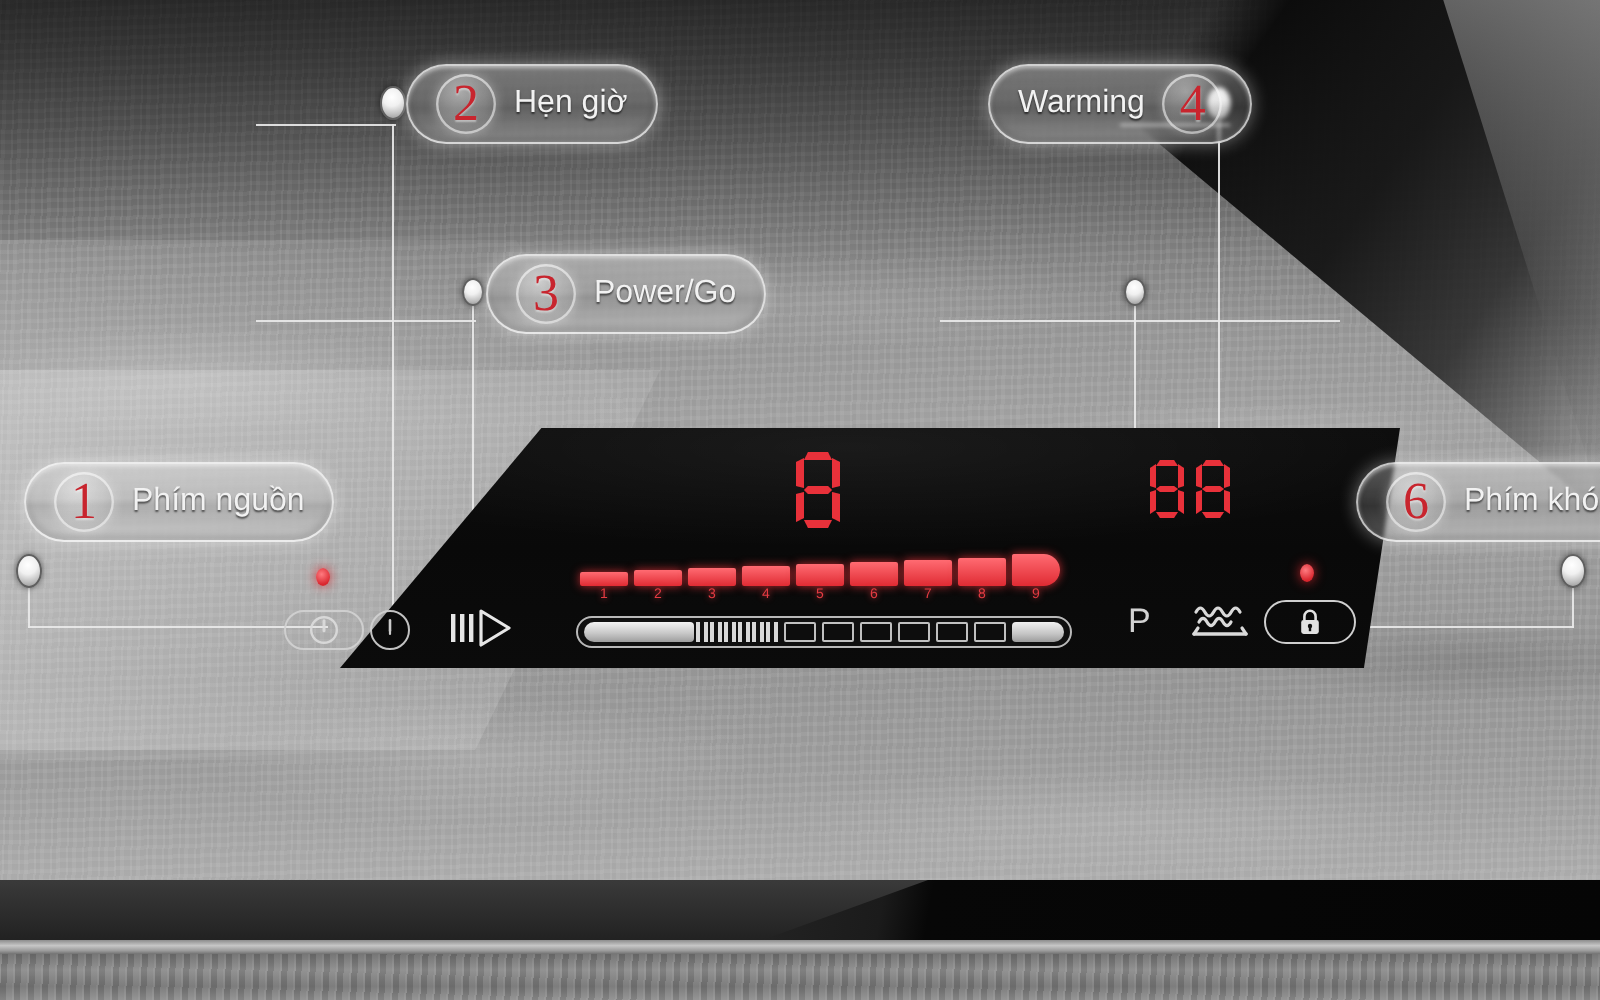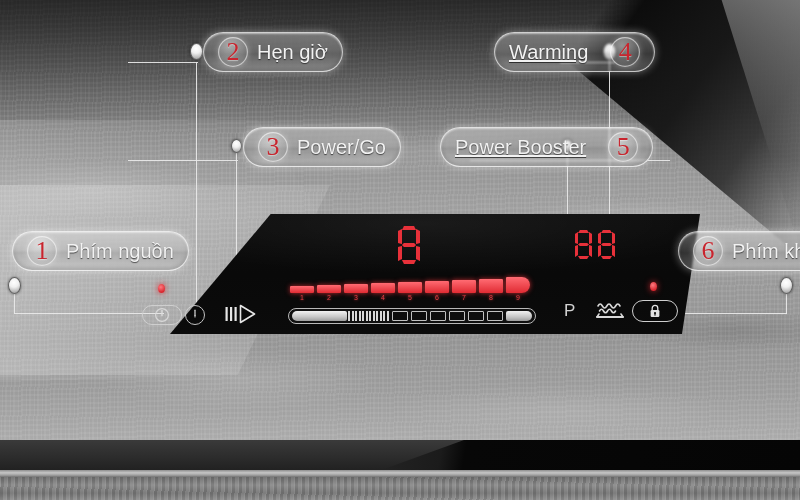--- a/index.html
+++ b/index.html
@@ -289,27 +289,27 @@
   }
   .pill .num-ring {
     position: relative;
     width: 30px; height: 30px; flex: 0 0 auto;
     border-radius: 50%;
     background: radial-gradient(circle at 40% 30%, rgba(255,255,255,.42), rgba(190,190,190,.18) 65%, rgba(130,130,130,.22));
     box-shadow: inset 0 0 0 1.2px rgba(255,255,255,.55), 0 0 6px rgba(255,255,255,.35);
     display: flex; align-items: center; justify-content: center;
   }
   .pill .lbl {
-    font-size: 20px;
+    font-size: 16px;
     color: #f2f2f2;
     text-shadow: 0 1px 1px rgba(0,0,0,.6);
     margin-left: 9px;
     font-family: "Liberation Sans", sans-serif;
   }
-  .pill.rtl .lbl { margin-left: 0; margin-right: 22px; text-decoration: underline; }
+  .pill.rtl .lbl { margin-left: 0; margin-right: 9px; }
 </style>
 </head>
 <body>
 
 <div id="stage">
 
   <div class="bg-base"></div>
   <div class="bg-grain"></div>
   <div class="bg-clouds"></div>
   <div class="bg-corner"></div>
@@ -532,26 +532,20 @@
 
   <div class="dot" style="left:603px; top:43px;"></div>
   <div class="pill rtl" style="left:494px; top:32px;">
     <span class="lbl">Warming</span>
     <span class="num-ring">
       <span class="num">4</span>
     </span>
   </div>
 
   <div class="dot small" style="left:562px; top:139px;"></div>
-  <div class="pill rtl" style="left:440px; top:127px;">
-    <span class="lbl">Power Booster</span>
-    <span class="num-ring">
-      <span class="num">5</span>
-    </span>
-  </div>
 
   <div class="dot" style="left:780px; top:277px;"></div>
   <div class="pill" style="left:678px; top:231px;">
     <span class="num-ring">
       <span class="num">6</span>
     </span>
     <span class="lbl">Phím khóa</span>
   </div>
 
   <div class="bg-band"></div>

